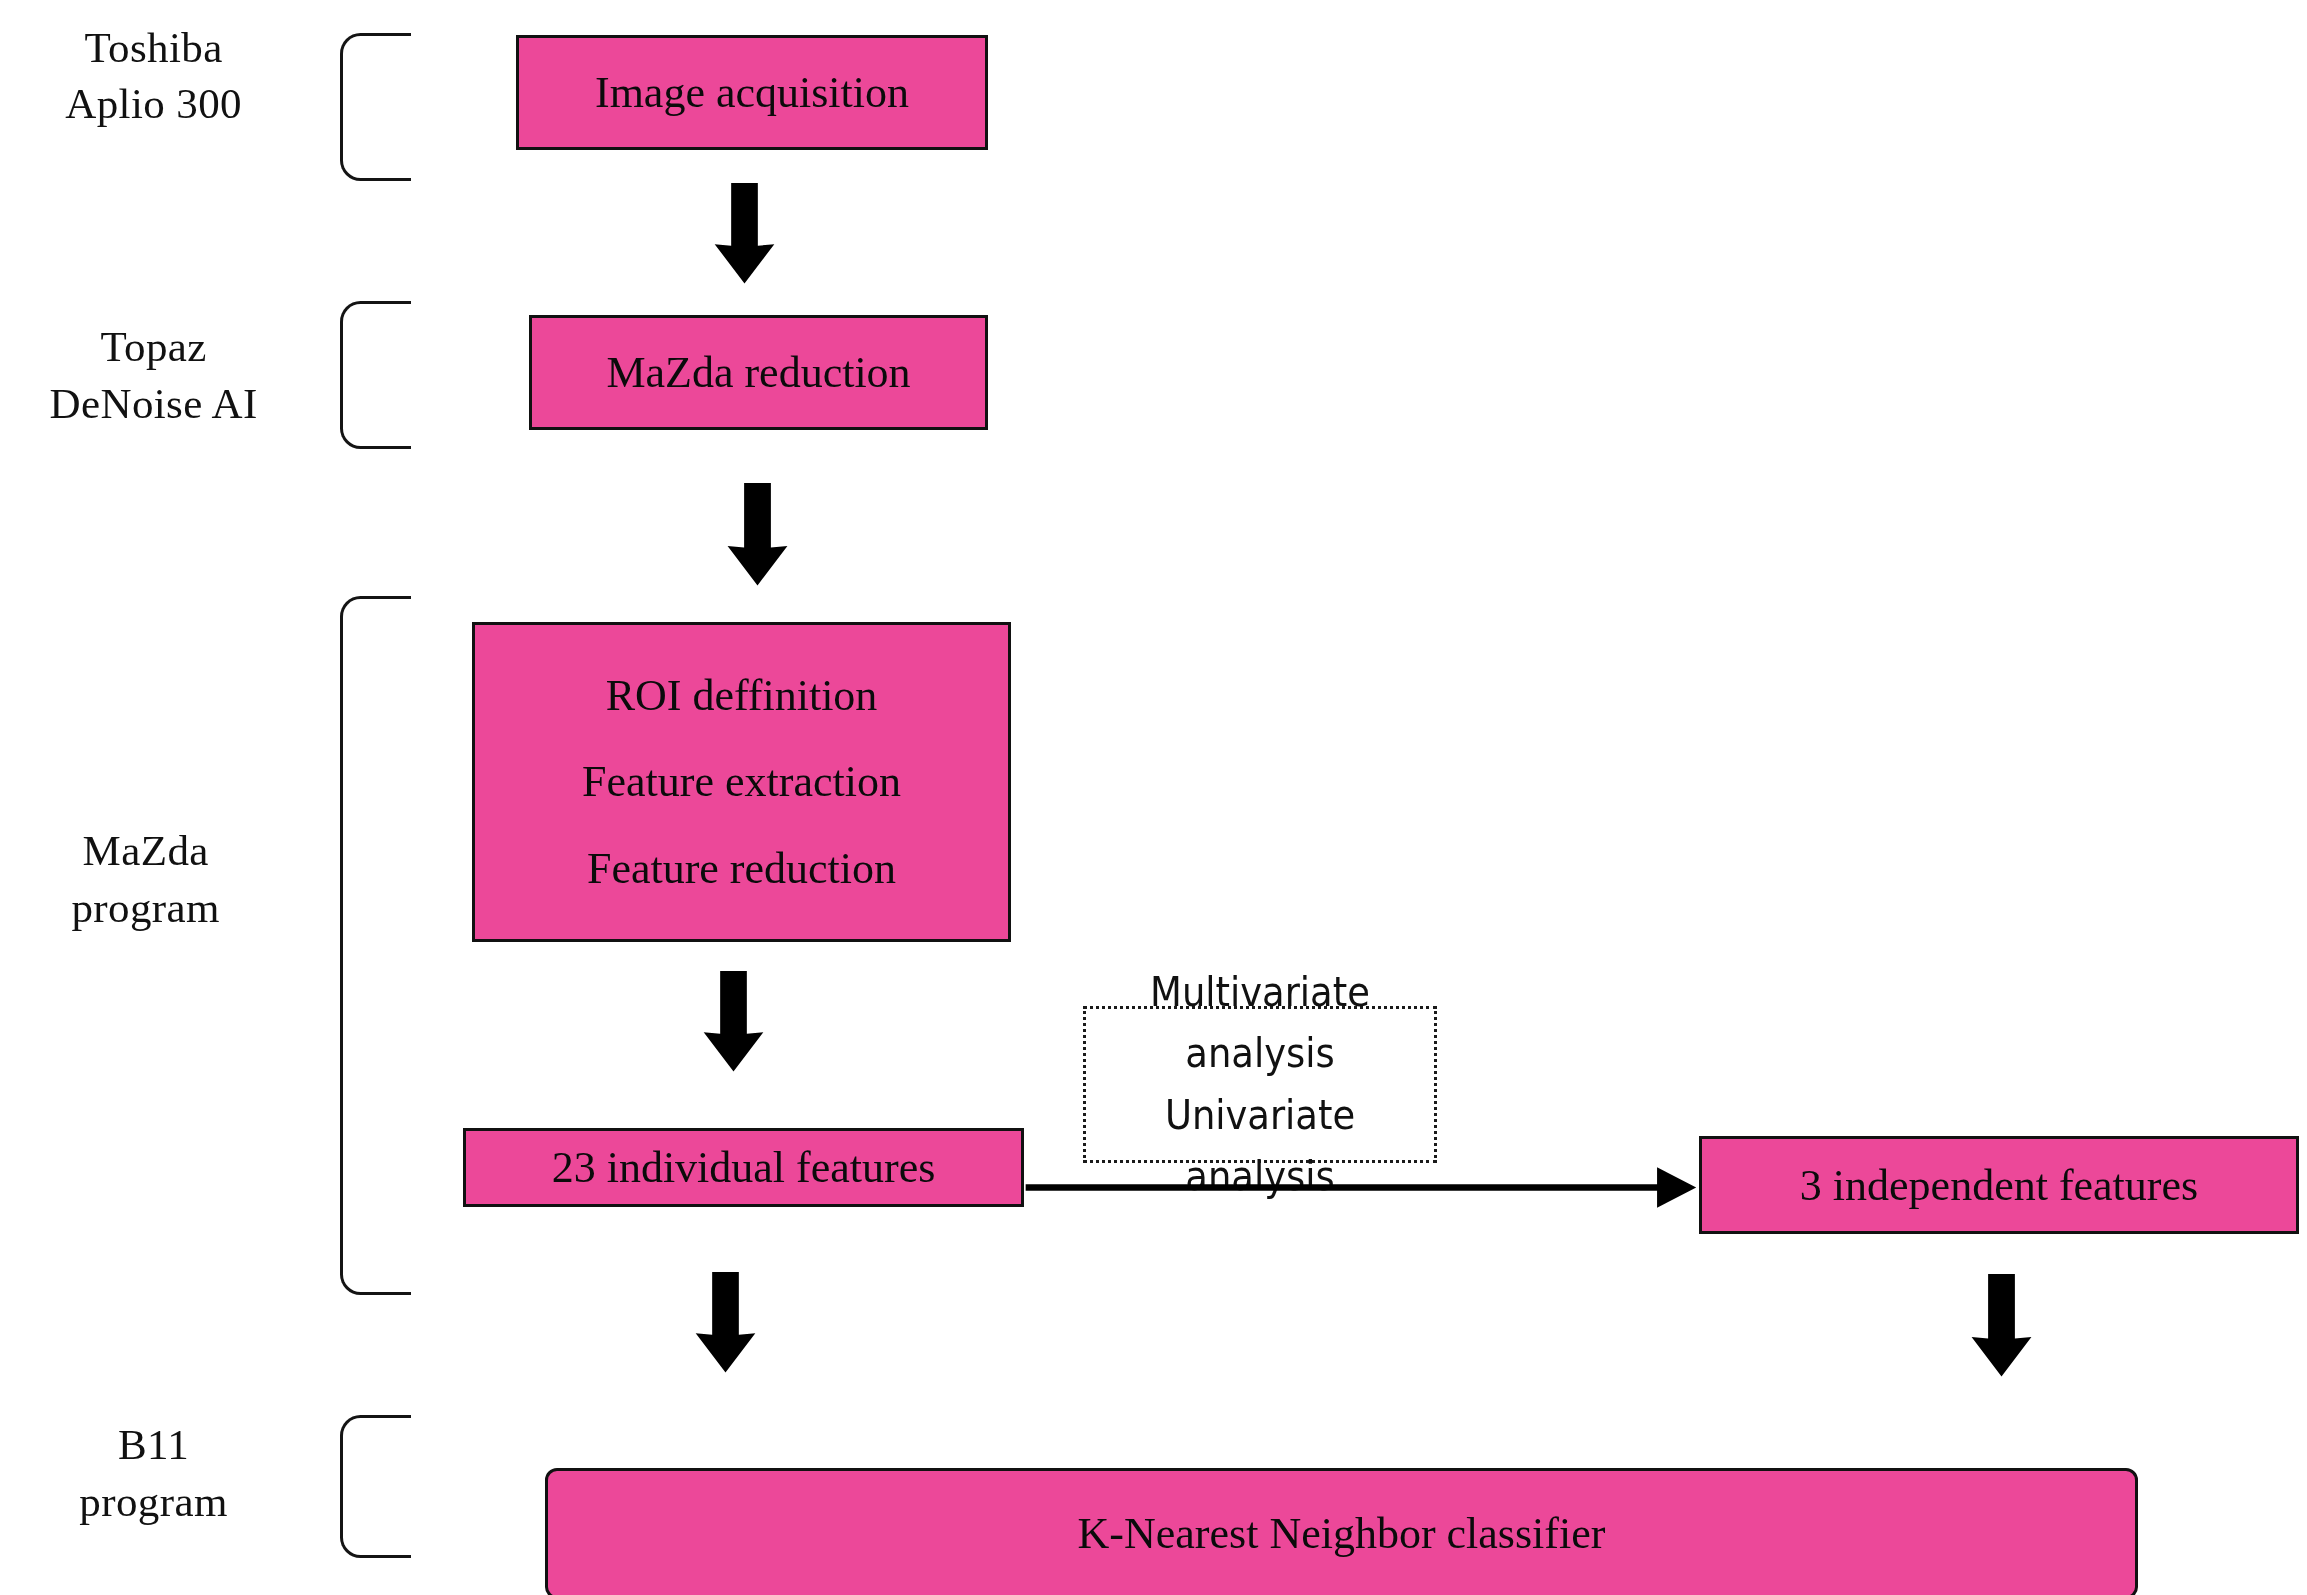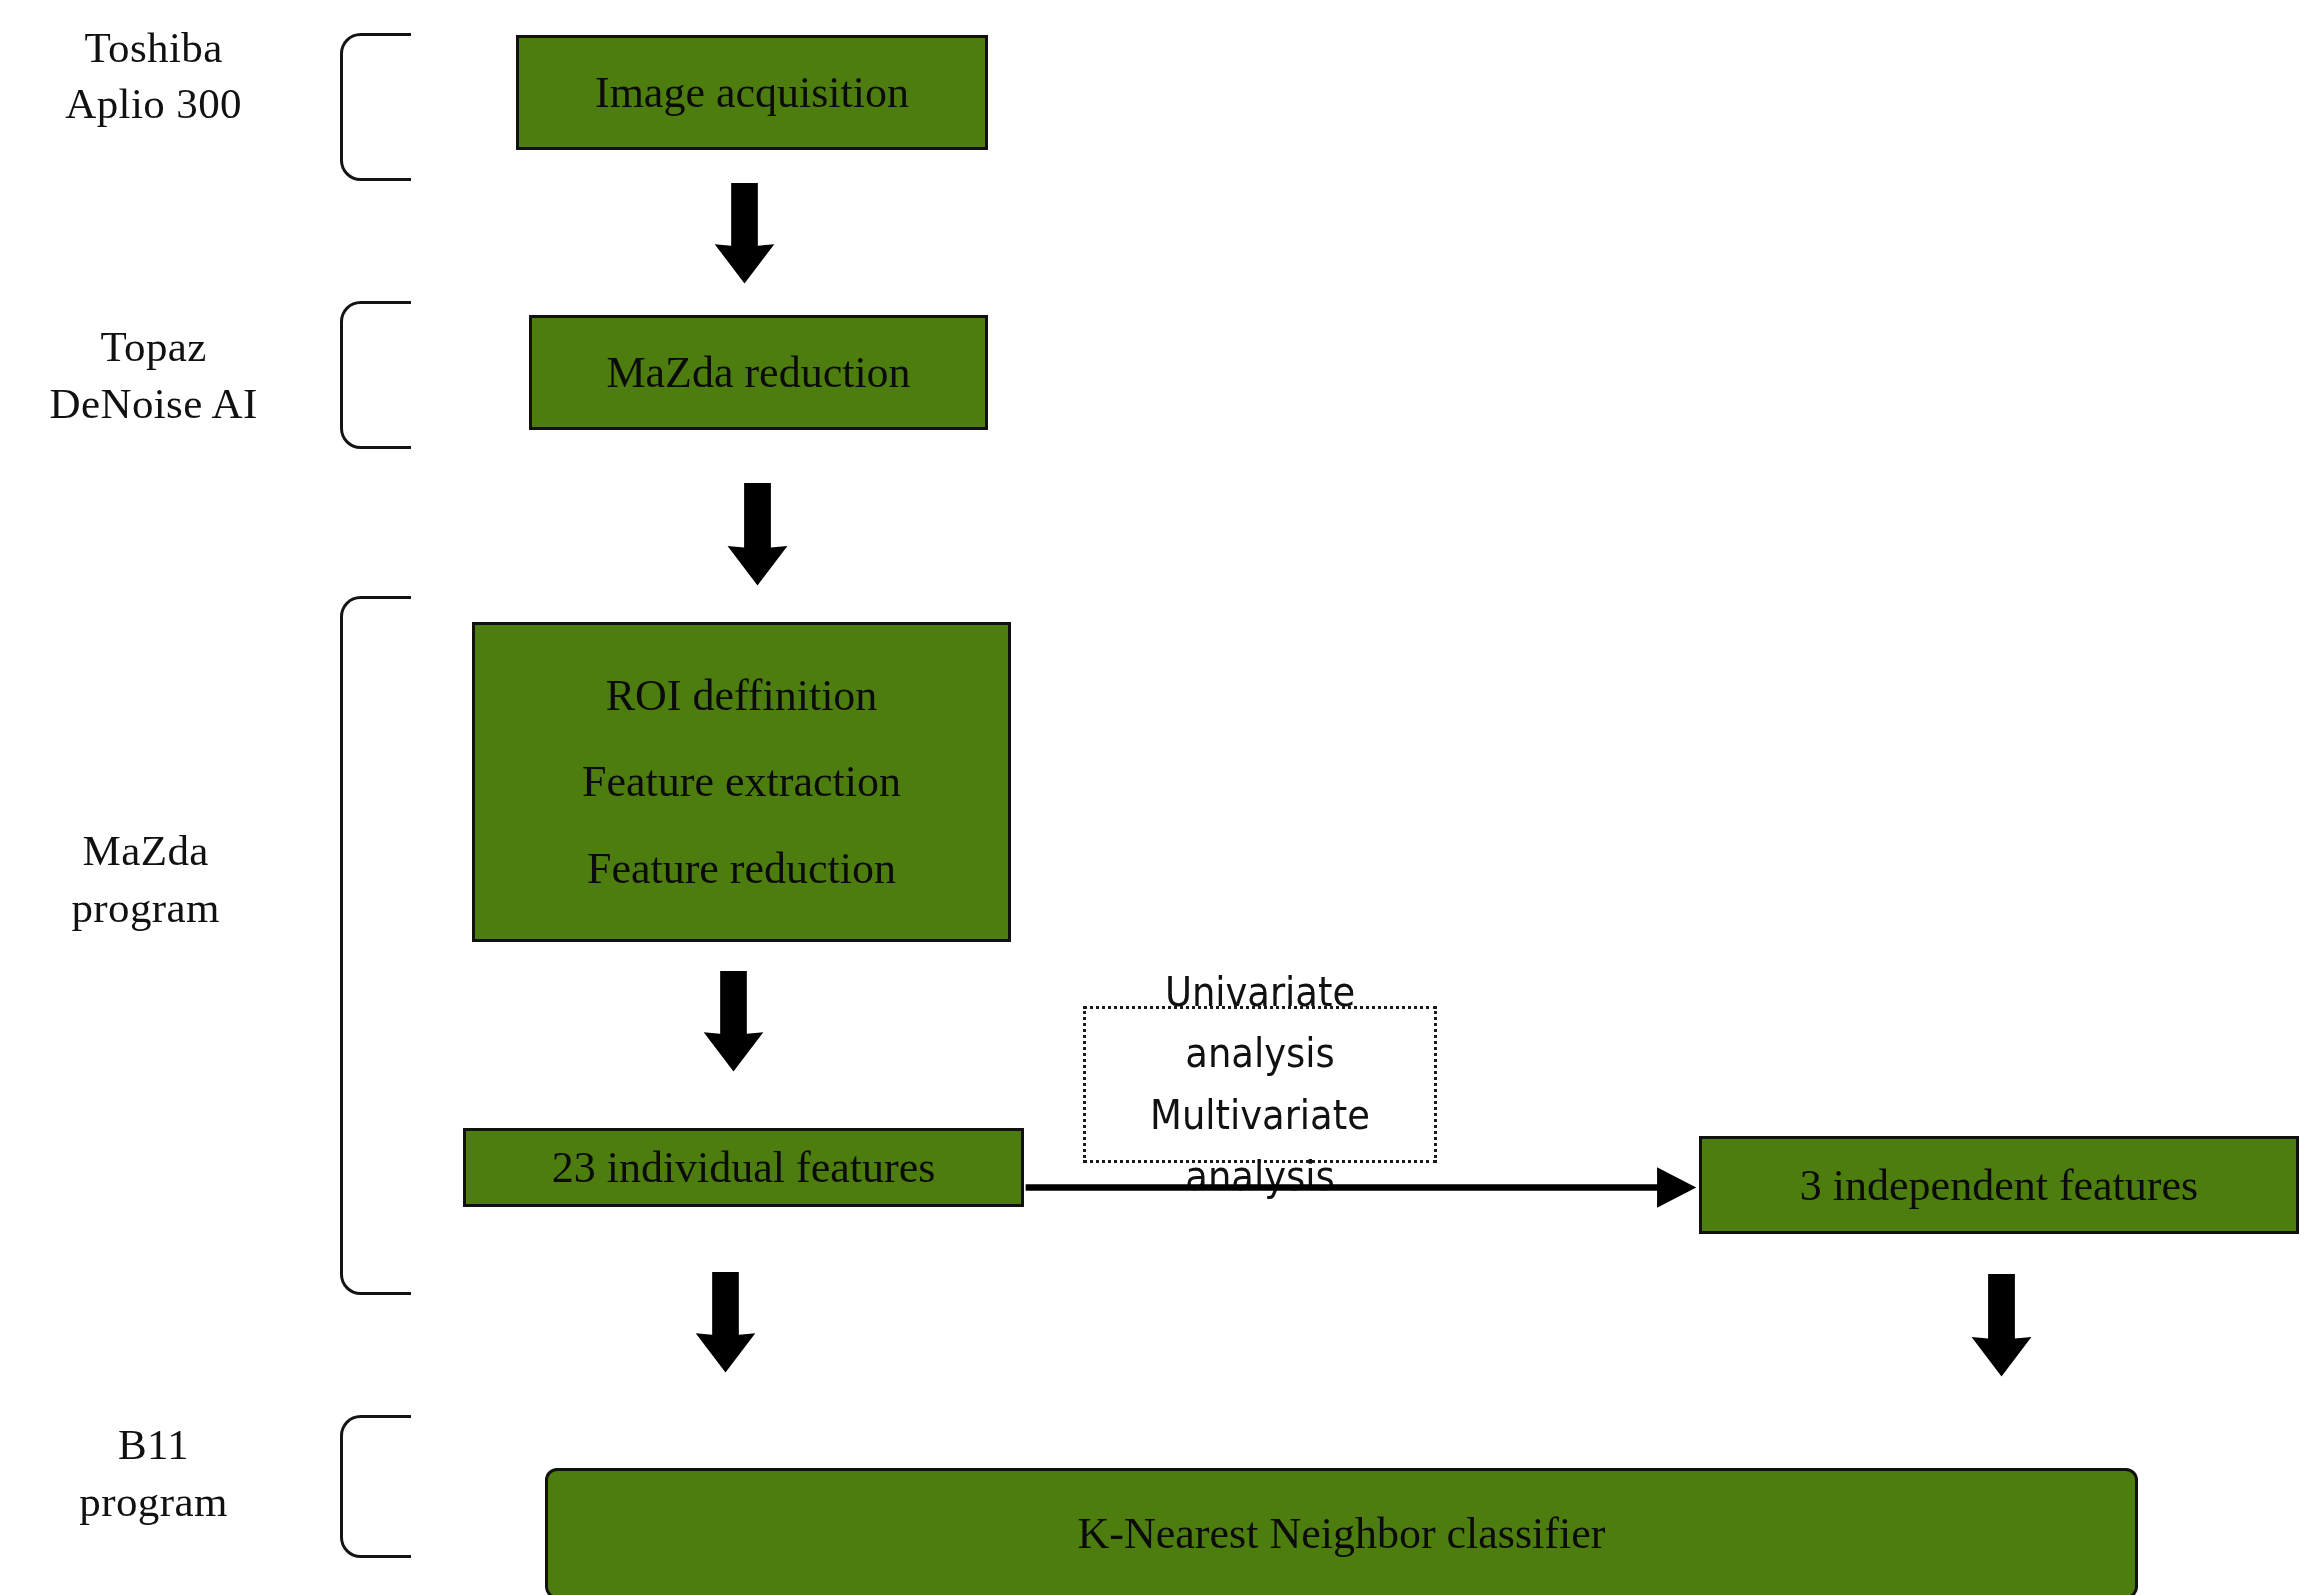--- a/index.html
+++ b/index.html
@@ -44,21 +44,21 @@
     border-top-left-radius: 20.5px;
     border-bottom-left-radius: 20.5px;
     box-sizing: border-box;
     background: transparent;
   }
 
   
   .box {
     position: absolute;
     border: 3.9px solid #111111;
-    background: #4d7c0f;
+    background: #ec4899;
     box-sizing: border-box;
     display: flex;
     align-items: center;
     justify-content: center;
     text-align: center;
     font-size: 44px;
     line-height: 1.25;
     font-family: "Liberation Serif", "DejaVu Serif", serif;
     color: #0b0b0b;
   }
@@ -147,22 +147,22 @@
     <svg width="63" height="102" viewBox="0 0 80 130">
       <polygon points="23,0 57,0 57,80 78,78 40,128 2,78 23,80" fill="#000000"></polygon>
     </svg>
   </div>
 
   <div class="box" style="left:463px; top:1128px; width:561px; height:79px; font-size:44px;">
     <span class="line">23 individual features</span>
   </div>
 
   <div class="box-dotted" style="left:1083px; top:1006px; width:354px; height:157px;">
+    <span class="line">Multivariate analysis</span>
     <span class="line">Univariate analysis</span>
-    <span class="line">Multivariate analysis</span>
   </div>
 
   <div class="arrow-right" style="left:1024px; top:1164px;">
     <svg width="677" height="47" viewBox="0 0 860 60">
       <line x1="0" y1="30" x2="812" y2="30" stroke="#000000" stroke-width="8"></line>
       <polygon points="806,4 856,30 806,56" fill="#000000"></polygon>
     </svg>
   </div>
 
   <div class="box" style="left:1699px; top:1136px; width:600px; height:98px;">

